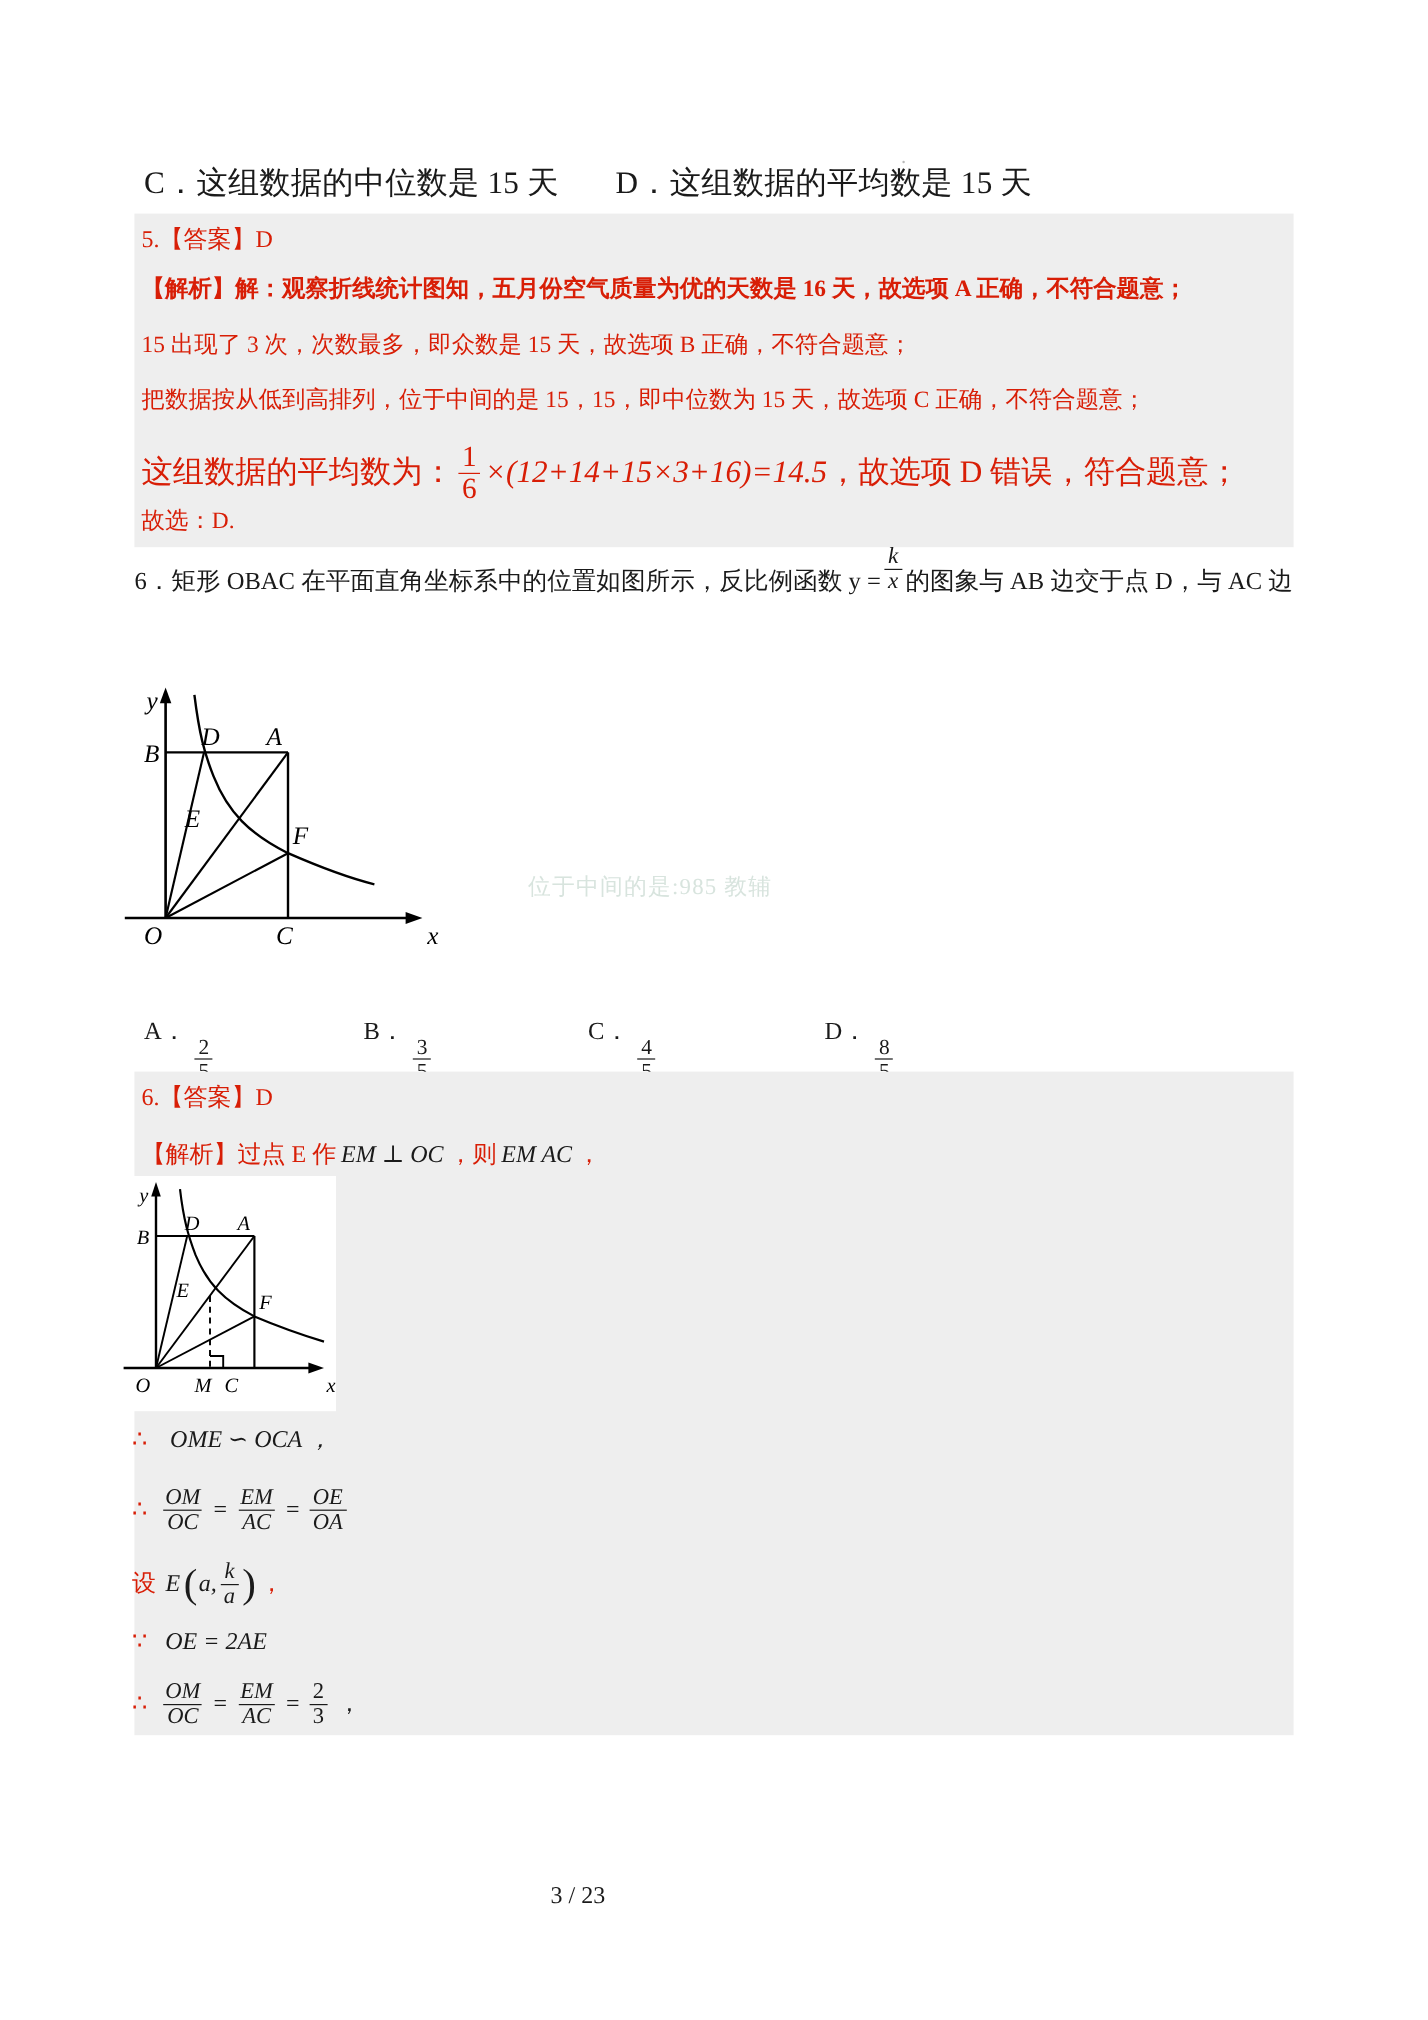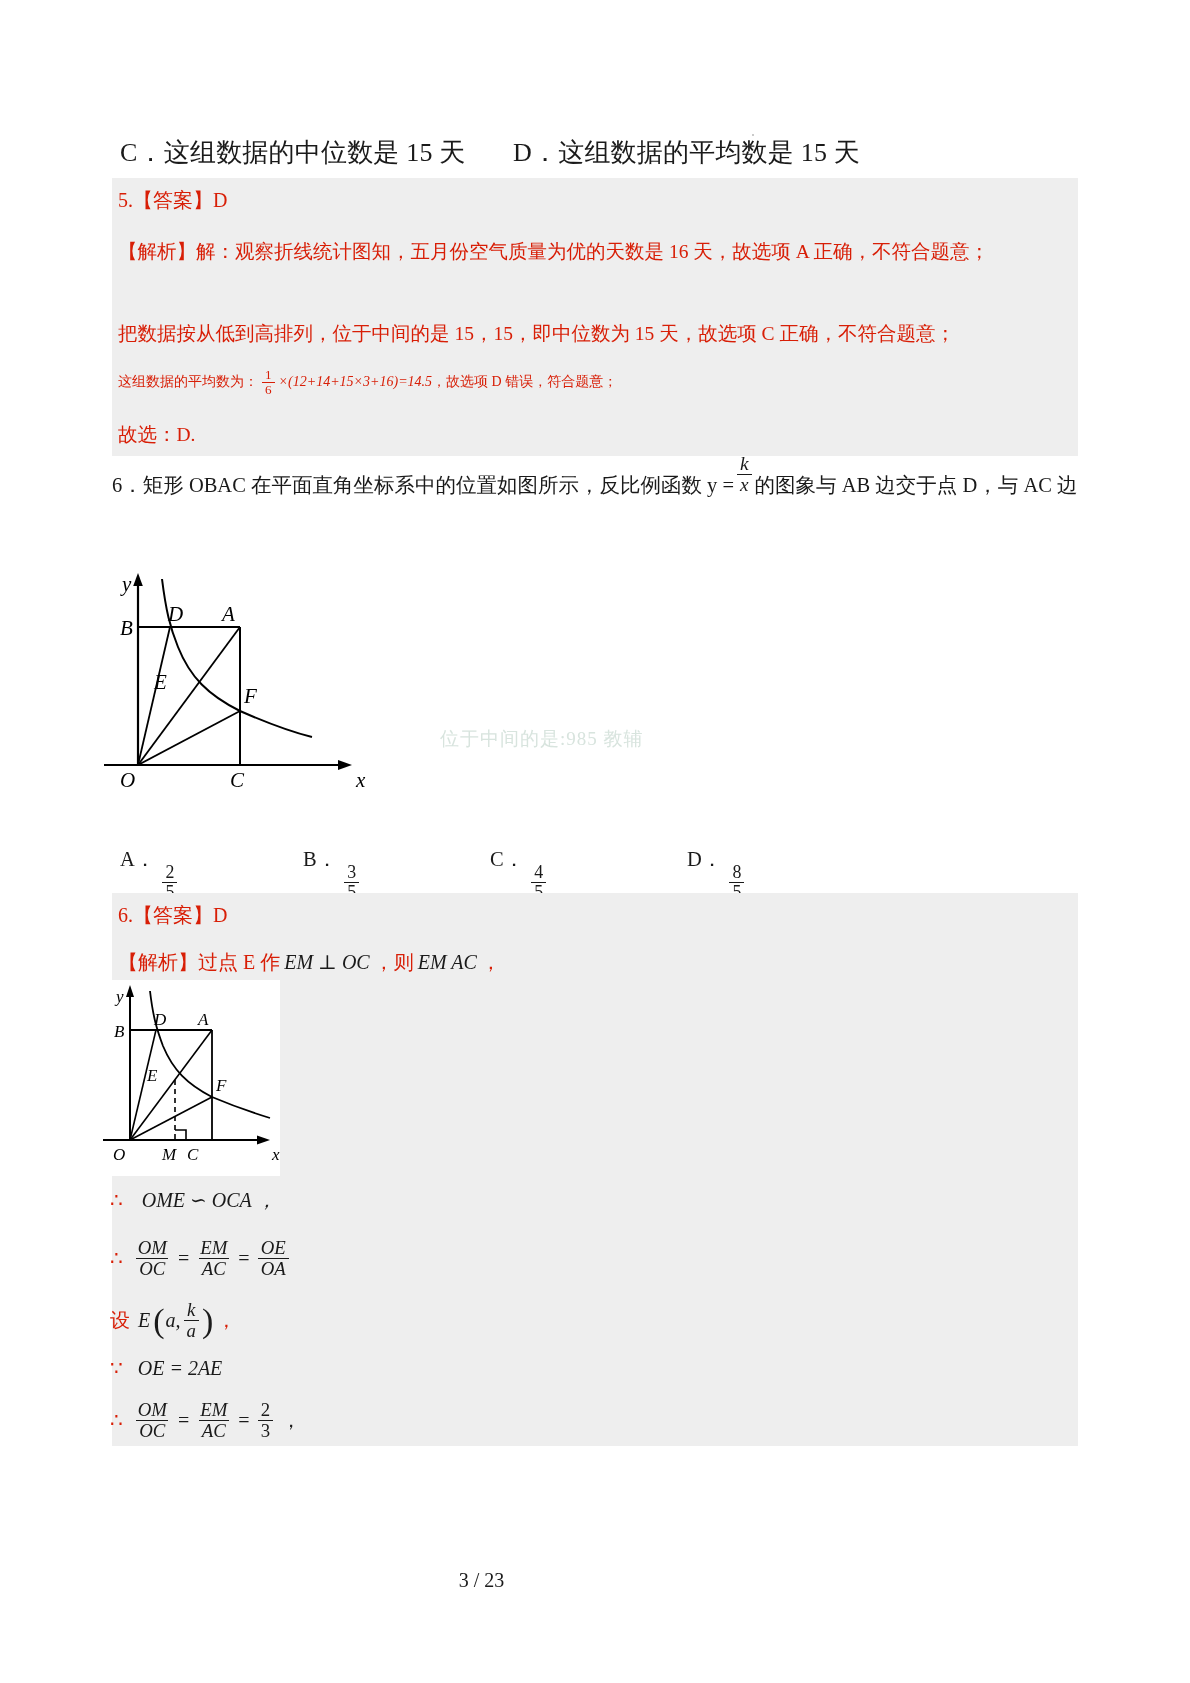--- a/index.html
+++ b/index.html
@@ -129,26 +129,27 @@
 <div class="page">
 
   <div class="line opt-top" style="left:120px; top:140px;">C．这组数据的中位数是 15 天</div>
   <div class="line opt-top" style="left:513px; top:140px;">D．这组数据的平均数是 15 天</div>
   <div class="stray-dot" style="left:752px; top:134px;"></div>
 
   <div class="shade" style="top:178px; height:278px;"></div>
 
   <div class="line red" style="left:118px; top:190px; font-size:20px;">5.【答案】D</div>
 
-  <div class="line red" style="left:118px; top:242px; font-size:19.5px;">【解析】解：观察折线统计图知，五月份空气质量为优的天数是 16 天，故选项 A 正确，不符合题意；</div>
-
+  <div class="line red" style="left:118px; top:232px; font-size:19.5px;font-weight:bold;">【解析】解：观察折线统计图知，五月份空气质量为优的天数是 16 天，故选项 A 正确，不符合题意；</div>
+
+  <div class="line red" style="left:118px; top:278px; font-size:19.5px;">15 出现了 3 次，次数最多，即众数是 15 天，故选项 B 正确，不符合题意；</div>
 
   <div class="line red" style="left:118px; top:324px; font-size:19.5px;">把数据按从低到高排列，位于中间的是 15，15，即中位数为 15 天，故选项 C 正确，不符合题意；</div>
 
-  <div class="line red" style="left:118px; top:368px; font-size:14px; display:flex; align-items:center;">
+  <div class="line red" style="left:118px; top:368px; font-size:26px; display:flex; align-items:center;">
     <span>这组数据的平均数为：</span>
     <span class="frac" style="margin:0 4px;">
       <span class="num">1</span>
       <span class="den">6</span>
     </span>
     <span class="mi">×(12+14+15×3+16)=14.5</span>
     <span>，故选项 D 错误，符合题意；</span>
   </div>
 
   <div class="line red" style="left:118px; top:425px; font-size:19.5px;">故选：D.</div>

